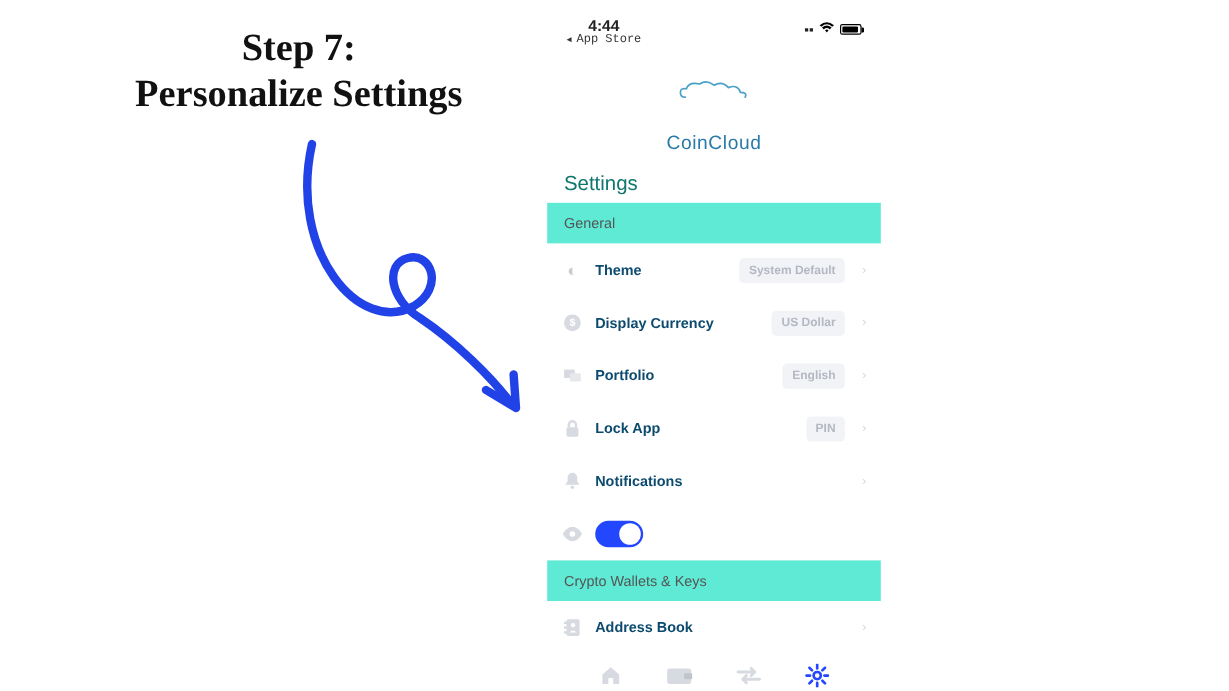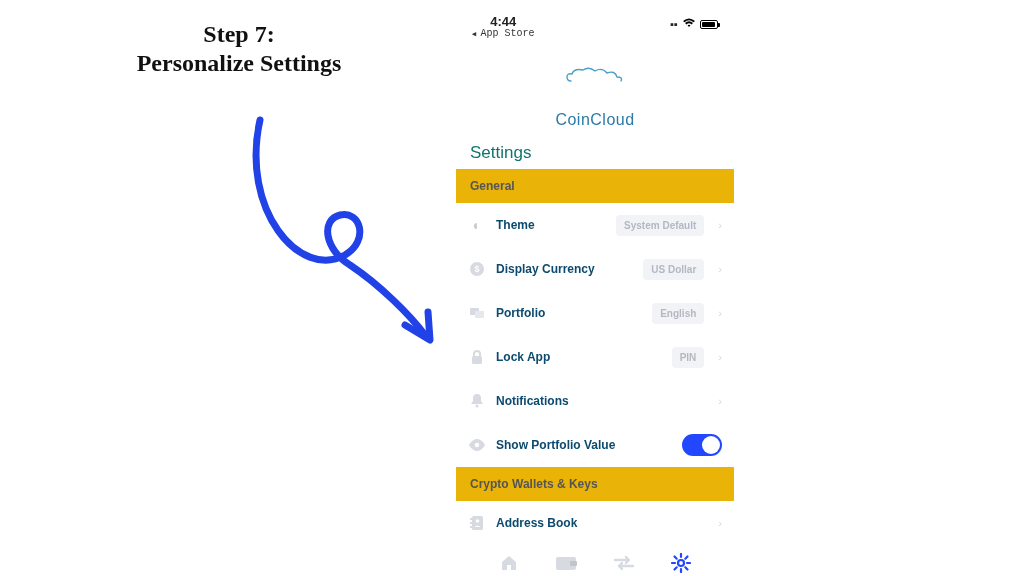--- a/index.html
+++ b/index.html
@@ -8,26 +8,26 @@
     height: 576px;
     background: #ffffff;
     font-family: -apple-system, BlinkMacSystemFont, "Segoe UI", Arial, sans-serif;
     position: relative;
     overflow: hidden;
   }
 
   
   .heading {
     position: absolute;
-    left: 59px;
+    left: 69px;
     top: 20px;
     width: 360px;
     font-family: Georgia, "Times New Roman", serif;
     font-weight: 700;
-    font-size: 24px;
+    font-size: 32px;
     color: #111;
     text-align: center;
     line-height: 1.2;
   }
 
   
   .arrow-wrap {
     position: absolute;
     left: 200px;
     top: 90px;
@@ -82,22 +82,22 @@
   .cloud-svg { display:block; margin: 0 auto 2px auto;}
 
   .page-title {
     font-size: 17px;
     font-weight: 400;
     color: #0f766e;
     padding: 8px 14px 6px 14px;
   }
 
   .section-header {
-    background: #eab308;
-    font-weight: 700;
+    background: #5eead4;
+    font-weight: 400;
     color: #555;
     font-size: 12px;
     padding: 10px 14px;
   }
 
   .row {
     display: flex;
     align-items: center;
     padding: 10px 12px;
     gap: 10px;
@@ -270,21 +270,20 @@
     <span class="chev">›</span>
   </div>
 
   <div class="row">
     <span class="icon">
       <svg width="18" height="12" viewBox="0 0 18 12">
           <path d="M9 0 C4 0 1 6 1 6 s3 6 8 6 8-6 8-6 S14 0 9 0 Z" fill="#d7dae0"></path>
           <circle cx="9" cy="6" r="2.3" fill="#fff"></circle>
         </svg>
     </span>
-    <span class="row-label">Show Portfolio Value</span>
     <span class="toggle">
         <span class="knob"></span>
       </span>
   </div>
 
   <div class="section-header">Crypto Wallets &amp; Keys</div>
 
   <div class="row">
     <span class="icon">
       <svg width="14" height="16" viewBox="0 0 14 16">

